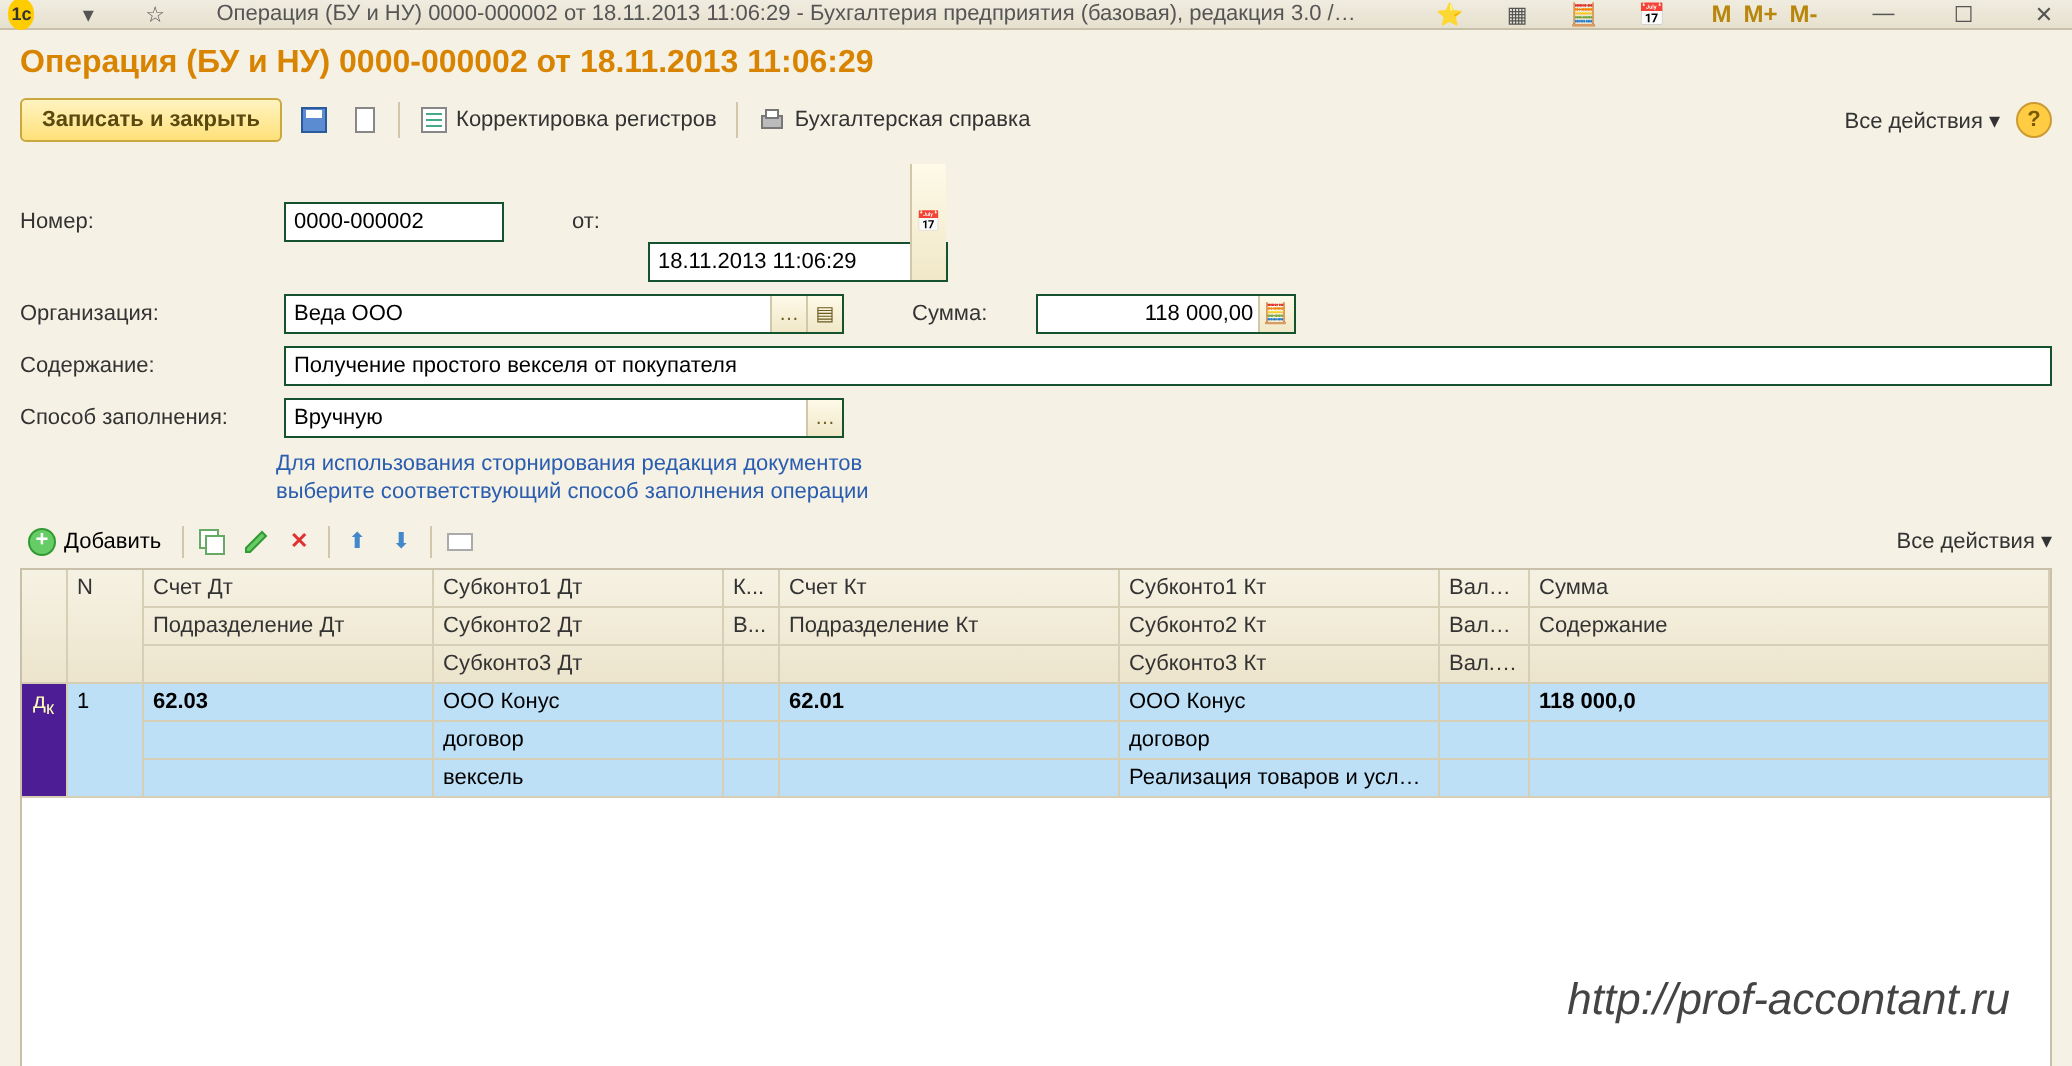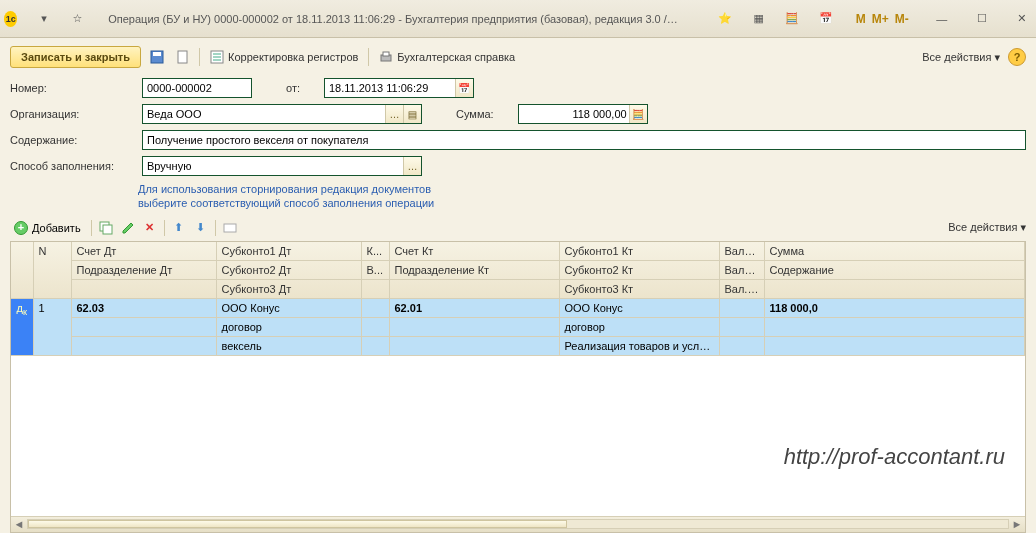--- a/index.html
+++ b/index.html
@@ -6,21 +6,21 @@
   body {
     margin: 0;
     font-family: Arial, sans-serif;
     font-size: 11px;
     background: #f5f1e4;
     width: 1036px;
     height: 533px;
     overflow: hidden;
   }
   .titlebar {
-    height: 38px;
+    height: 15px;
     background: linear-gradient(#f0ece0, #e6e0ce);
     border-bottom: 1px solid #c8c0a8;
     display: flex;
     align-items: center;
     padding: 0 4px;
     gap: 20px;
     font-size: 11px;
     color: #555;
   }
   .titlebar .icon-1c {
@@ -171,20 +171,21 @@
     <span class="m-btn">M</span>
     <span class="m-btn">M+</span>
     <span class="m-btn">M-</span>
   </span>
   <span class="win-btn">—</span>
   <span class="win-btn">☐</span>
   <span class="win-btn">✕</span>
 </div>
 
 <div class="content">
+  <div class="heading">Операция (БУ и НУ) 0000-000002 от 18.11.2013 11:06:29</div>
 
   <div class="toolbar">
     <button class="btn-main">Записать и закрыть</button>
     <span class="icon-btn">
         <svg width="14" height="14">
           <rect x="1" y="1" width="12" height="12" fill="#5b8bd0" stroke="#2a5a9a"></rect>
           <rect x="3" y="2" width="8" height="4" fill="#fff"></rect>
         </svg>
       </span>
     <span class="icon-btn">
@@ -216,21 +217,21 @@
     </div>
   </div>
 
   <div class="form-row">
     <span class="label label-col1">Номер:</span>
     <div class="input-wrap" style="width:110px;">
       <input class="input" style="width: 100%;" value="0000-000002">
     </div>
     <span class="label" style="margin-left:10px;">от:</span>
     <div class="input-wrap" style="width:150px;">
-      <input class="input" style="width: 100%; padding-right: 20px;" value="18.11.2013 11:06:29">
+      <input class="input" style="width: 100%; padding-right: 20px; margin-top: 40px;" value="18.11.2013 11:06:29">
       <span class="tail-btn cal">📅</span>
     </div>
   </div>
 
   <div class="form-row">
     <span class="label label-col1">Организация:</span>
     <div class="input-wrap" style="width:280px;">
       <input class="input" style="width: 100%; padding-right: 38px;" value="Веда ООО">
       <span class="tail-btn" style="right:19px;">…</span>
       <span class="tail-btn">▤</span>
@@ -339,21 +340,21 @@
           <th>Субконто3 Дт</th>
           <th></th>
           <th></th>
           <th>Субконто3 Кт</th>
           <th>Вал. ...</th>
           <th></th>
         </tr>
       </thead>
       <tbody>
         <tr class="selected-row">
-          <td rowspan="3" style="background:#3b82f6;text-align:center;"><span style="color:#ffb;">д<sub>к</sub></span></td>
+          <td rowspan="3" style="background:#4c1d95;text-align:center;"><span style="color:#ffb;">д<sub>к</sub></span></td>
           <td rowspan="3" class="sum-right">1</td>
           <td class="bold">62.03</td>
           <td>ООО Конус</td>
           <td></td>
           <td class="bold">62.01</td>
           <td>ООО Конус</td>
           <td></td>
           <td class="bold sum-right">118 000,0</td>
         </tr>
         <tr class="selected-row">

